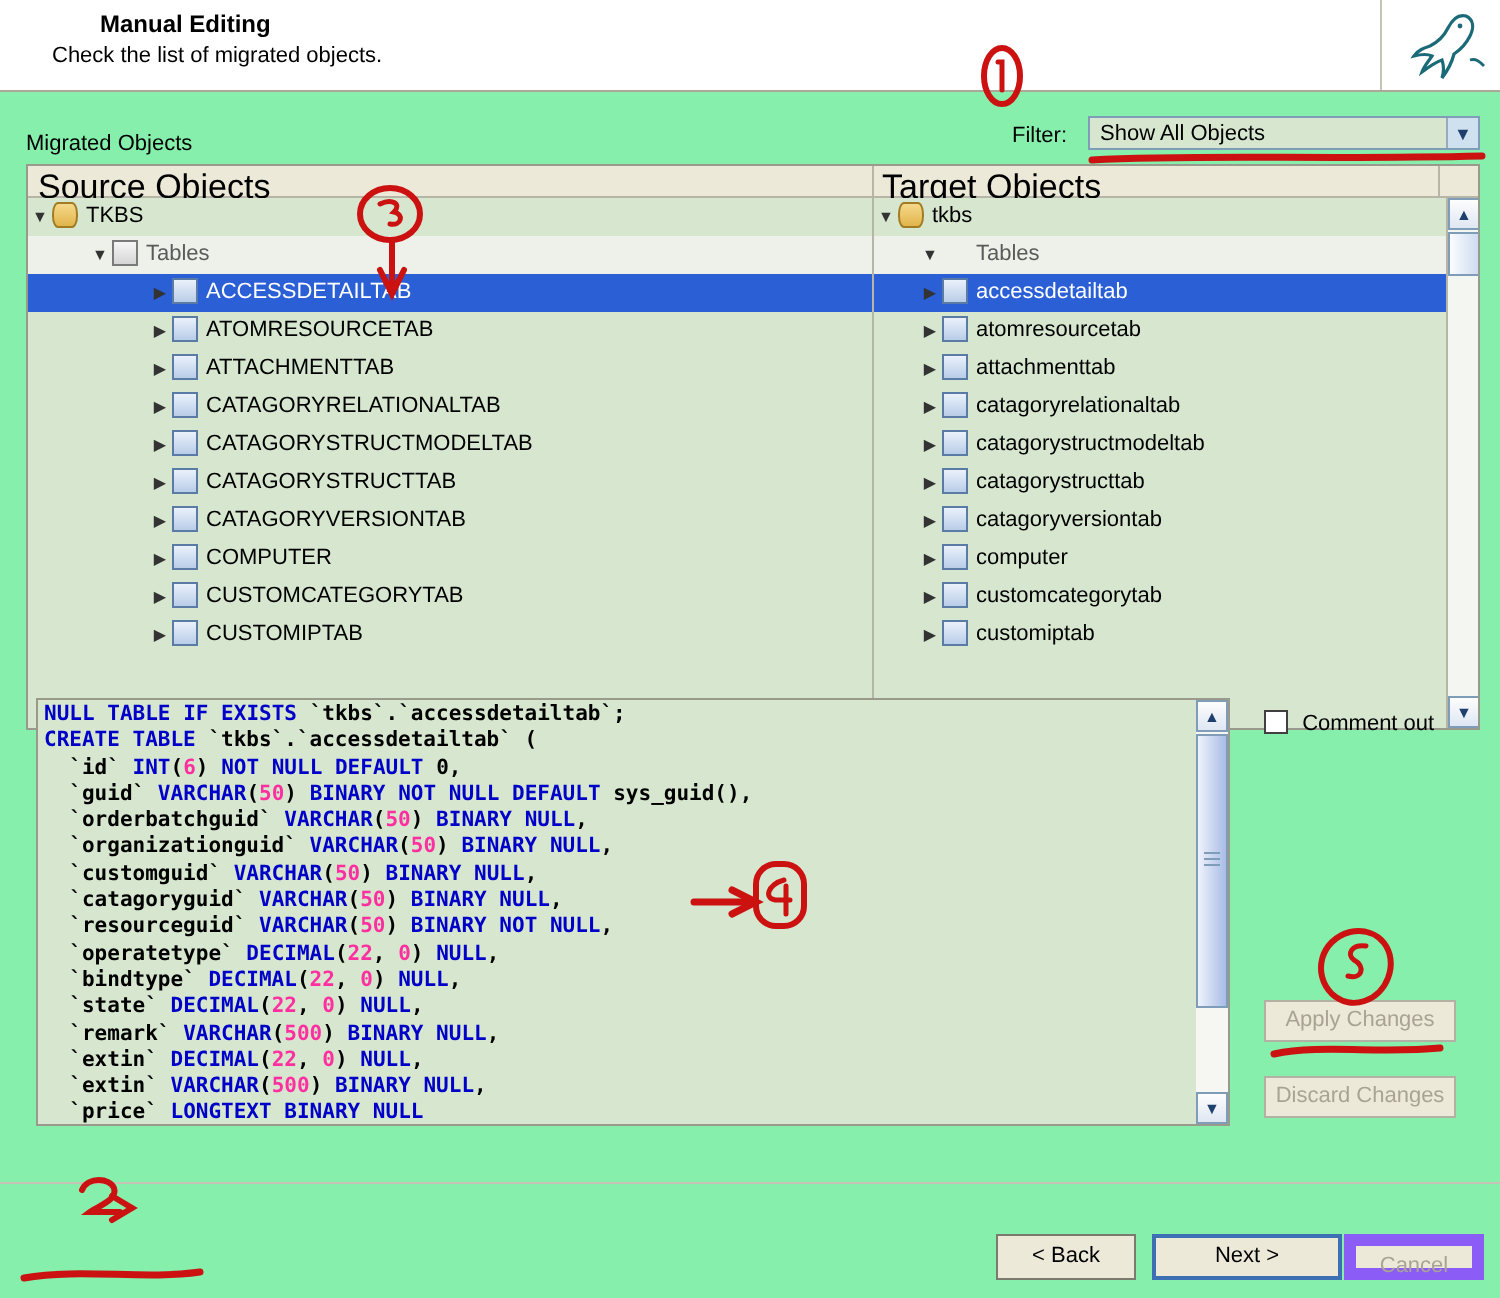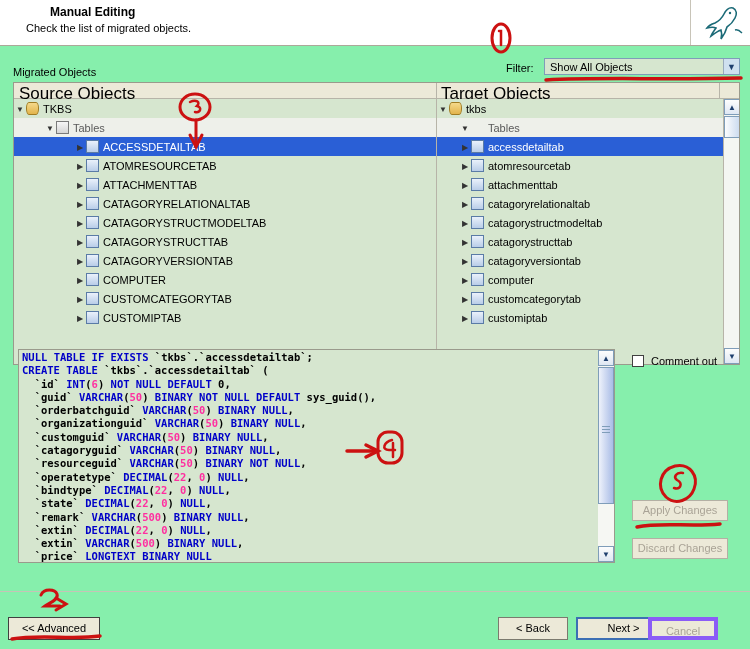--- a/index.html
+++ b/index.html
@@ -166,21 +166,21 @@
   
   .footer-rule { position: absolute; left: 0; top: 545px; width: 750px; height: 1px; background: #c6c3b6; }
   .btn-std {
     position: absolute; height: 23px; background: #ece9d8;
     border: 1px solid #7b7a6e; font-size: 11px; text-align:center; line-height:21px;
     color:#000;
   }
   .btn-adv { left: 8px; top: 571px; width: 92px; border: 1px solid #404040; }
   .btn-back { left: 498px; top: 571px; width: 70px; border:1px solid #7b7a6e; }
   .btn-next { left: 576px; top: 571px; width: 95px; border: 2px solid #3c6fb4; line-height: 19px; }
-  .btn-cancel { left: 648px; top: 571px; width: 70px; border: 4px solid #8b5cf6; color: #a9a396; }
+  .btn-cancel { left: 672px; top: 571px; width: 70px; border: 6px solid #8b5cf6; color: #a9a396; }
 
   
   .ann { position: absolute; pointer-events: none; }
 </style>
 </head>
 <body>
 
 <div id="root">
 
   <div class="header">
@@ -277,21 +277,20 @@
 
     <label class="chk-wrap">
       <span class="chk"></span>
       <span>Comment out</span>
     </label>
 
     <div class="btn-grey btn-discard">Discard Changes</div>
     <div class="btn-grey btn-apply">Apply Changes</div>
 
     <div class="footer-rule"></div>
-    <div class="btn-std btn-adv">&lt;&lt; Advanced</div>
     <div class="btn-std btn-back">&lt; Back</div>
     <div class="btn-std btn-next">Next &gt;</div>
     <div class="btn-std btn-cancel">Cancel</div>
   </div>
 
   <svg class="ann" style="left:0;top:0;width:750px;height:649px">
     <g fill="none" stroke="#cc1111" stroke-width="3" stroke-linecap="round">
 
       <ellipse cx="501" cy="38" rx="9" ry="14"></ellipse>
       <path d="M499 31 L501 31 L501 45" stroke-width="2.5"></path>

